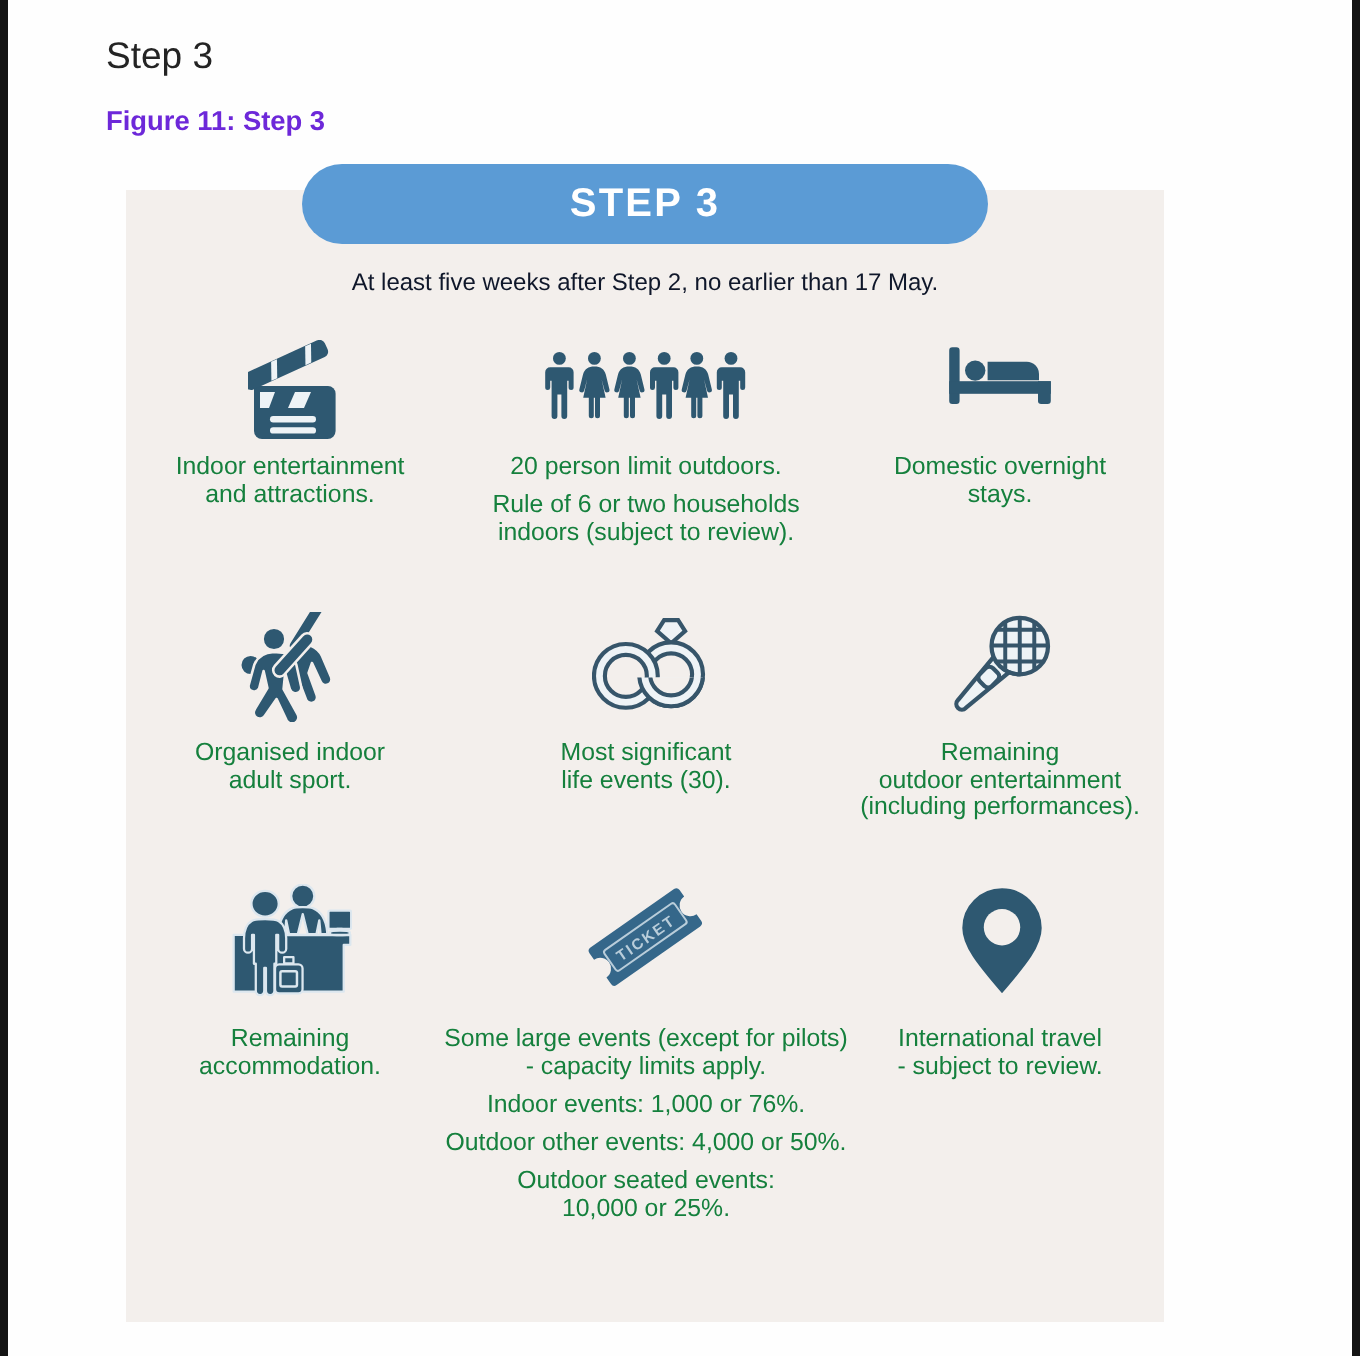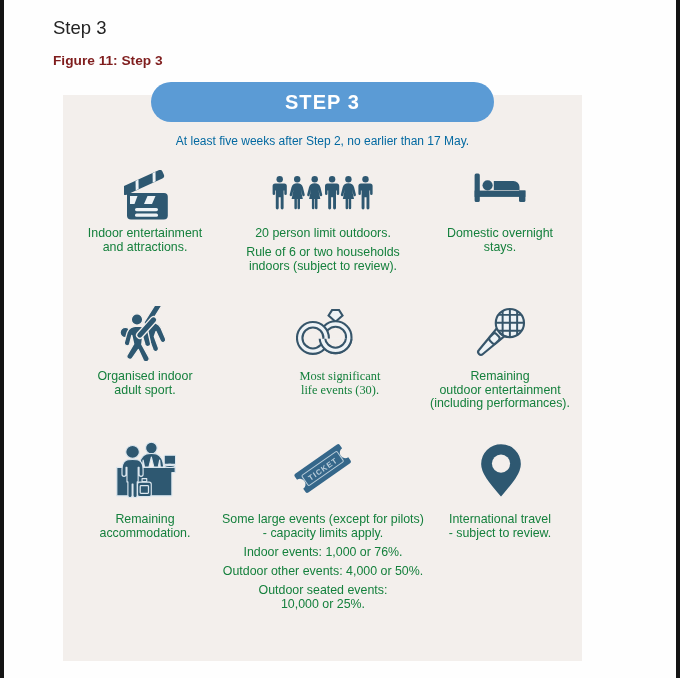--- a/index.html
+++ b/index.html
@@ -2,25 +2,25 @@
 <html><head>
 <meta charset="utf-8">
 <style>
   html,body{margin:0;padding:0;}
   body{width:680px;height:678px;background:#ffffff;font-family:"Liberation Sans",sans-serif;overflow:hidden;}
   .page{position:relative;width:680px;height:678px;background:#fefefe;}
   .edge{position:absolute;top:0;width:4px;height:678px;background:#141414;}
   .edge.l{left:0;}
   .edge.r{right:0;}
   .h-title{position:absolute;left:53px;top:17px;font-size:18.5px;color:#242424;}
-  .fig-title{position:absolute;left:53px;top:53px;font-size:13.7px;font-weight:bold;color:#7f1d1d;}
+  .fig-title{position:absolute;left:53px;top:53px;font-size:13.7px;font-weight:bold;color:#6d28d9;}
   .panel{position:absolute;left:63px;top:95px;width:519px;height:566px;background:#f3efec;}
   .pill{position:absolute;left:151px;top:82px;width:343px;height:40px;background:#5b9bd5;border-radius:21px;display:flex;align-items:center;justify-content:center;}
   .pill-label{color:#ffffff;font-size:20px;font-weight:bold;letter-spacing:1.1px;}
-  .subtitle{position:absolute;left:63px;width:519px;top:134px;text-align:center;font-size:12px;color:#0369a1;}
+  .subtitle{position:absolute;left:63px;width:519px;top:134px;text-align:center;font-size:12px;color:#0f172a;}
   .icon-holder{position:absolute;}
   .cap{position:absolute;text-align:center;font-size:12.4px;color:#15803d;line-height:13.6px;white-space:nowrap;}
   svg{display:block;}
   .cap p.pg{margin:0 0 5.6px 0;}
   .cap p.pg:last-child{margin-bottom:0;}
 </style>
 </head>
 <body>
 
 <div class="page">
@@ -125,21 +125,21 @@
         <circle cx="34.2" cy="27.6" r="9.6" fill="#f3efec"></circle>
         <circle cx="13.5" cy="28.3" r="14.6" fill="#eef3f6"></circle>
         <circle cx="13.5" cy="28.3" r="9.6" fill="#f3efec"></circle>
         <g clip-path="url(#lowerHalf)">
           <circle cx="34.2" cy="27.6" r="14.6" fill="#eef3f6"></circle>
           <circle cx="34.2" cy="27.6" r="9.6" fill="#f3efec"></circle>
         </g>
       </g>
     </svg>
   </div>
-  <div class="cap" style="left:240px;top:370px;width:200px;font-family:Liberation Serif, serif;">Most significant<br>life events (30).</div>
+  <div class="cap" style="left:223px;top:370px;width:200px;">Most significant<br>life events (30).</div>
 
   <div class="icon-holder" style="left:465px;top:303px;">
     <svg viewBox="0 0 50 50" width="66" height="66">
       <defs>
           <clipPath id="headclip">
             <circle cx="34" cy="15.2" r="10.7"></circle>
           </clipPath>
         </defs>
       <g stroke="#36556a" stroke-width="1.6" fill="#eef3f6" stroke-linejoin="round" stroke-linecap="round">
         <g transform="rotate(45 34 15.2)">

